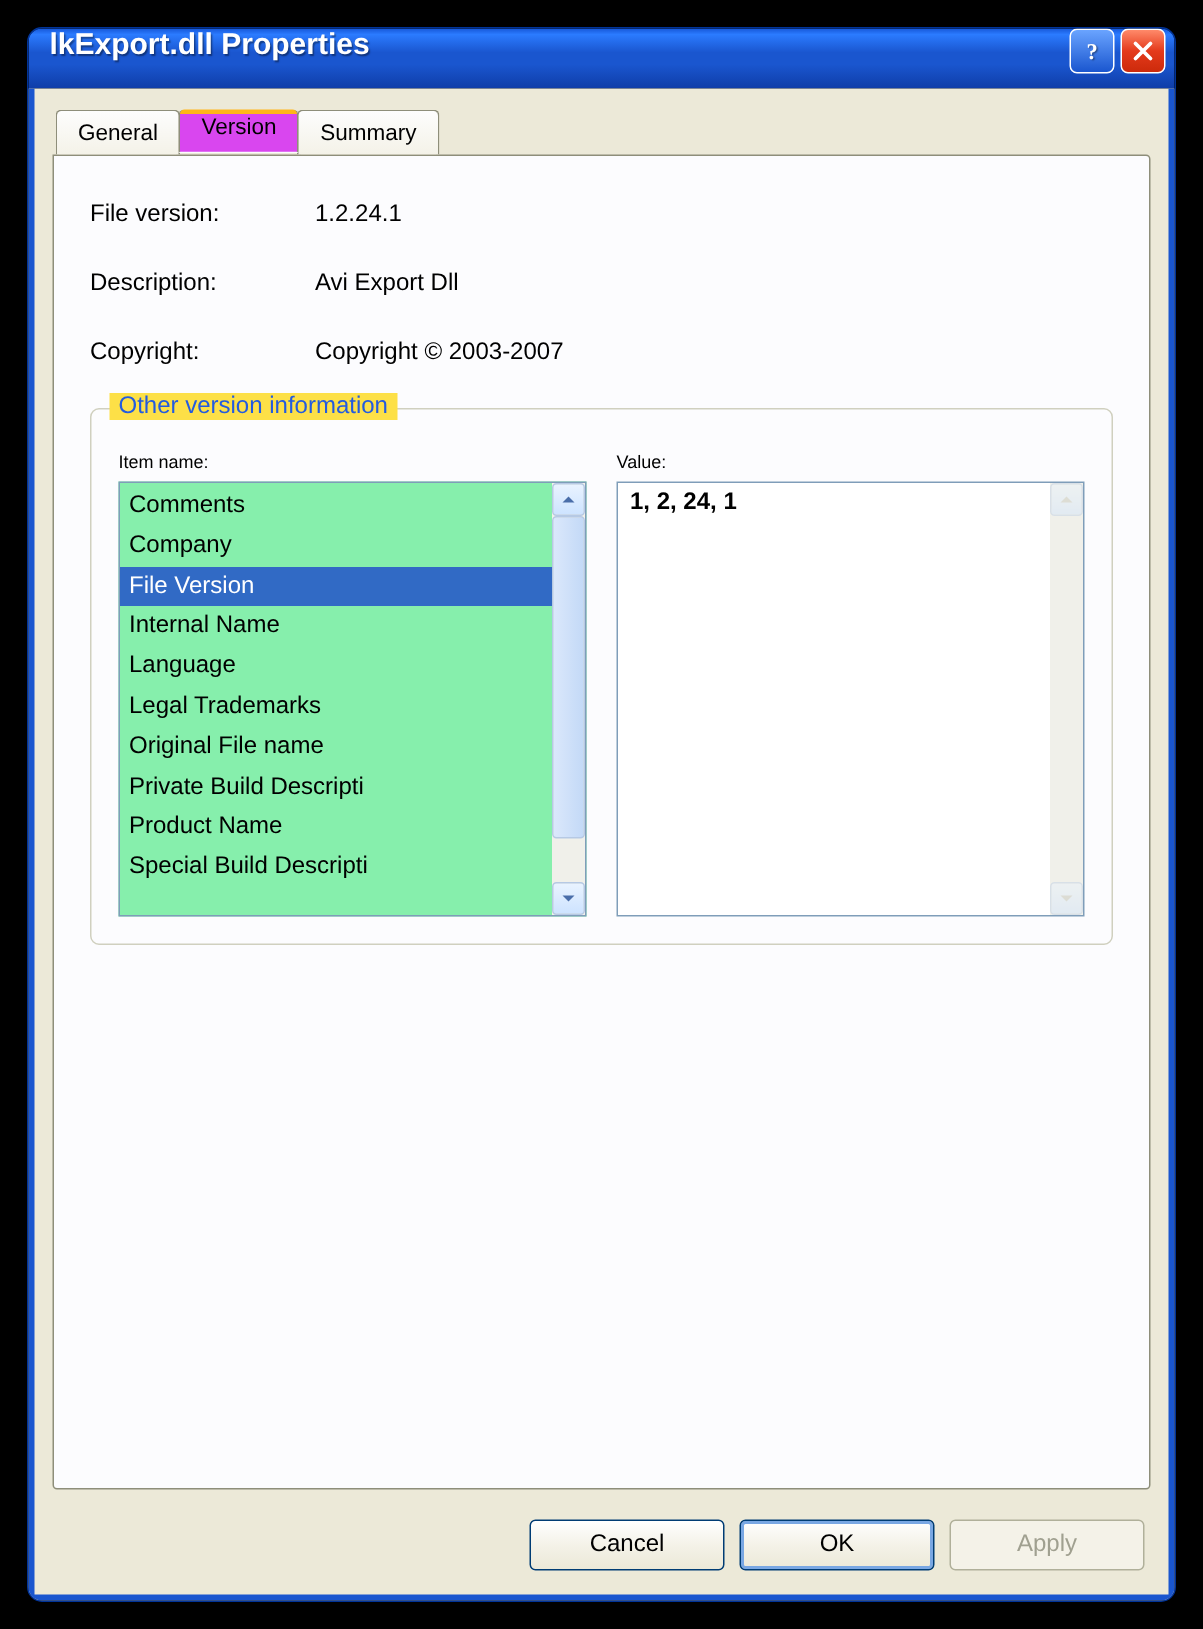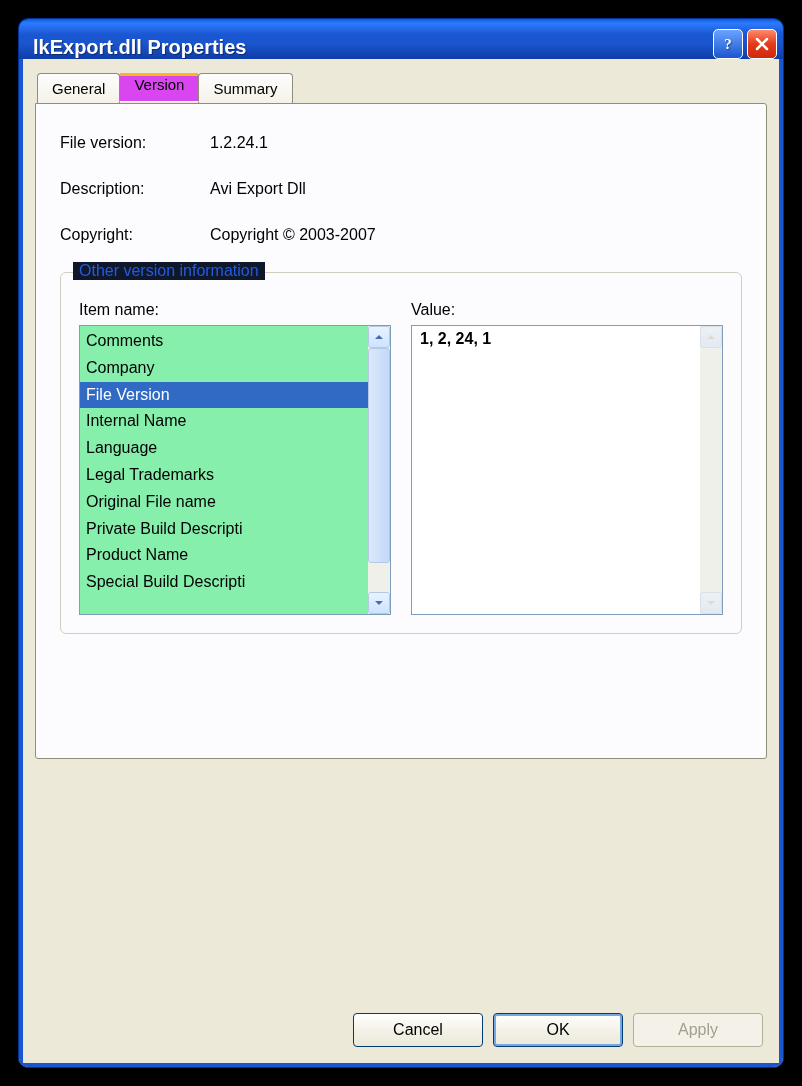--- a/index.html
+++ b/index.html
@@ -17,21 +17,21 @@
     width: 766px; height: 1050px;
     border: 1px solid #003399;
     border-radius: 10px;
     overflow: hidden;
     box-shadow: 0 0 6px rgba(0,0,0,0.6);
   }
   .titlebar {
     height: 40px;
     background: linear-gradient(to bottom,
       #1657d8 0%, #2b7bff 10%, #1a56cf 40%, #1a56cf 60%, #0f3da8 100%);
-    display: flex; align-items: flex-end;
+    display: flex; align-items: flex-start;
     padding: 0 6px 0 14px;
     color: #fff;
     font-family: "Trebuchet MS", Tahoma, sans-serif;
     font-size: 20px;
     font-weight: bold;
     text-shadow: 1px 1px 1px rgba(0,0,0,0.4);
   }
   .titlebar .title-text { flex: 1; }
   .titlebar .tb-btn {
     width: 30px; height: 30px;
@@ -96,54 +96,54 @@
     border-top-right-radius: 3px;
   }
 
   .tab-panel {
     border: 1px solid #8e8e7a;
     background: #fcfcfe;
     border-radius: 0 3px 3px 3px;
     padding: 30px 24px 24px 24px;
     position: relative;
     z-index: 1;
-    height: 656px;
+    height: 890px;
   }
 
   .field-row {
     display: flex;
     margin-bottom: 28px;
     font-size: 16px;
   }
   .field-label { width: 150px; }
   .field-value { flex: 1; }
 
   .groupbox {
     border: 1px solid #d0d0bf;
     border-radius: 6px;
     position: relative;
     padding: 20px 18px 18px 18px;
     margin-top: 18px;
   }
   .groupbox-legend {
     position: absolute;
     top: -11px; left: 12px;
-    background: #0f172a;
+    background: #fde047;
     padding: 0 6px;
     color: #235be0;
     font-size: 16px;
   }
 
   .columns {
     display: flex;
     gap: 20px;
     margin-top: 8px;
   }
   .col { flex: 1; display: flex; flex-direction: column; }
-  .col-label { font-size: 16px; margin-bottom: 6px; }
+  .col-label { font-size: 12px; margin-bottom: 6px; }
 
   .listbox {
     border: 1px solid #7f9db9;
     background: #86efac;
     height: 290px;
     display: flex;
     font-size: 16px;
     overflow: hidden;
   }
   .list-items {

